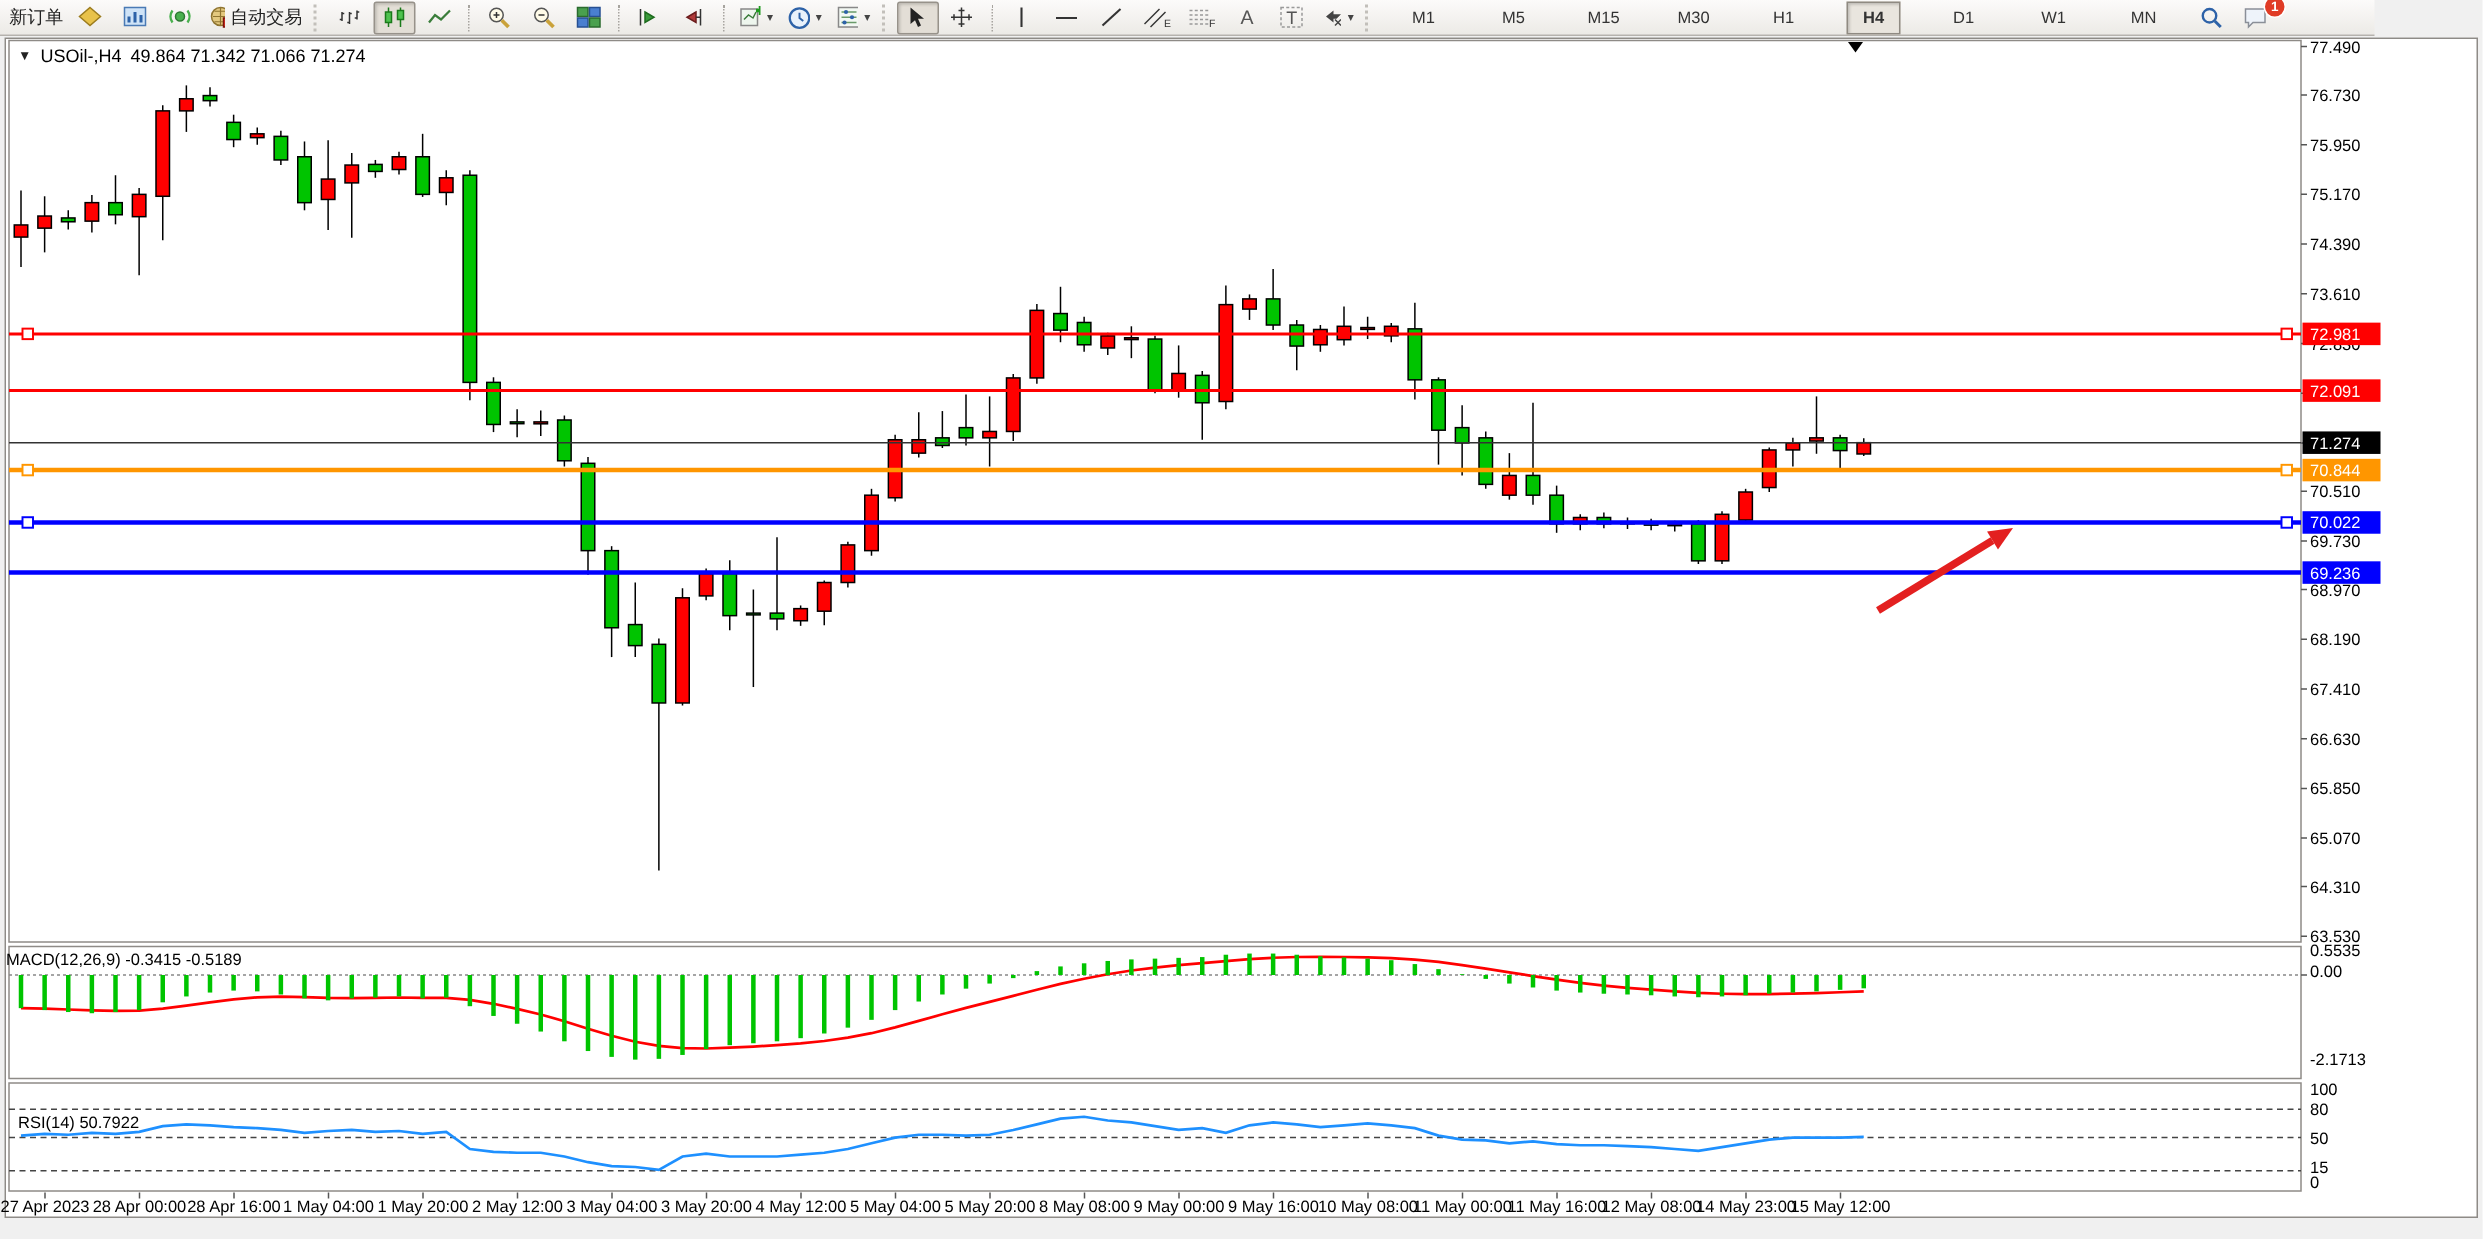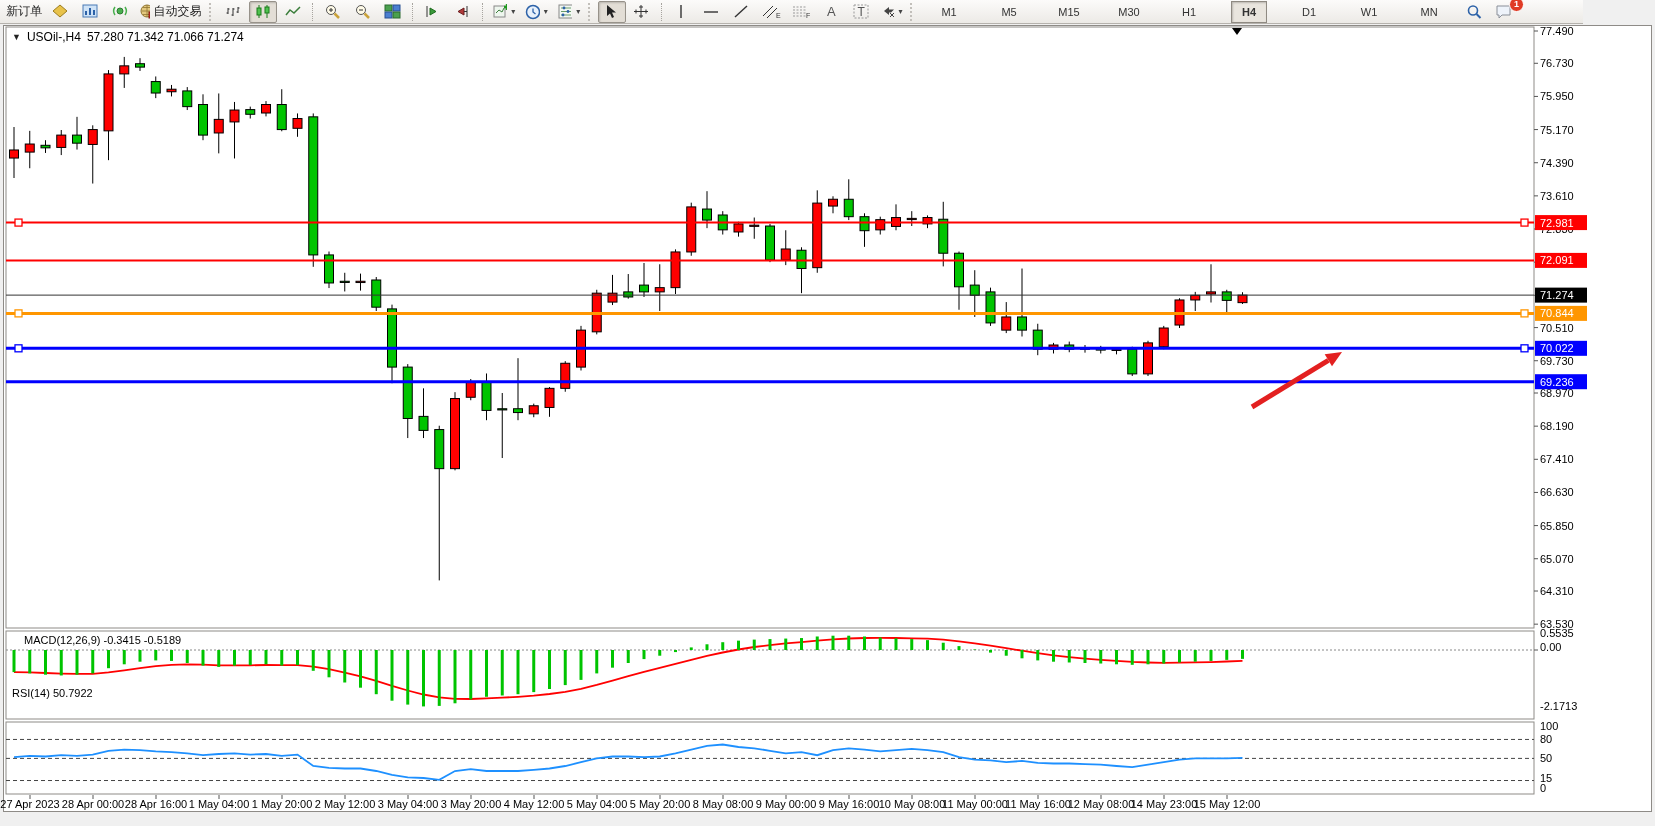--- a/index.html
+++ b/index.html
@@ -43,22 +43,22 @@
     background:#fff;border:1px solid #8e8b87;box-sizing:border-box;z-index:1;
   }
   .bottom-strip{position:absolute;top:813px;left:0;width:1655px;height:13px;background:#f0f0f0;}
   #chart-svg{position:absolute;top:0;left:0;z-index:10;}
   .chart-title{
     position:absolute;top:30px;left:12px;z-index:20;font-size:12px;color:#000;
     display:flex;align-items:center;gap:6px;
   }
   .oct-arrow{font-size:9px;color:#222;}
   .pane-legend{position:absolute;z-index:20;font-size:11px;color:#000;}
-  .legend-macd{top:634px;left:24px;}
-  .legend-rsi{top:687px;left:12px;text-align:center;}
+  .legend-macd{top:634px;left:4px;}
+  .legend-rsi{top:743px;left:12px;text-align:center;}
   svg text{font-family:"Liberation Sans",sans-serif;}
 </style>
 </head>
 <body>
 
 <div class="toolbar">
   <div class="tb-btn">
     <span>新订单</span>
   </div>
   <div class="tb-btn">
@@ -255,21 +255,21 @@
     </div>
   </div>
 </div>
 
 <div class="chart-window"></div>
 <div class="bottom-strip"></div>
 
 <div class="chart-title">
   <span class="oct-arrow">▼</span>
   <span>USOil-,H4</span>
-  <span>57.280 71.342 71.066 71.274</span>
+  <span>49.864 71.342 71.066 71.274</span>
 </div>
 <div class="pane-legend legend-macd">MACD(12,26,9) -0.3415 -0.5189</div>
 <div class="pane-legend legend-rsi">RSI(14) 50.7922</div>
 
 <svg id="chart-svg" width="1655" height="826">
     <g>
       <rect x="6" y="27" width="1528" height="601" fill="none" stroke="#8e8b87"></rect>
       <rect x="6" y="631" width="1528" height="88" fill="none" stroke="#8e8b87"></rect>
       <rect x="6" y="722" width="1528" height="72" fill="none" stroke="#8e8b87"></rect>
     </g>

